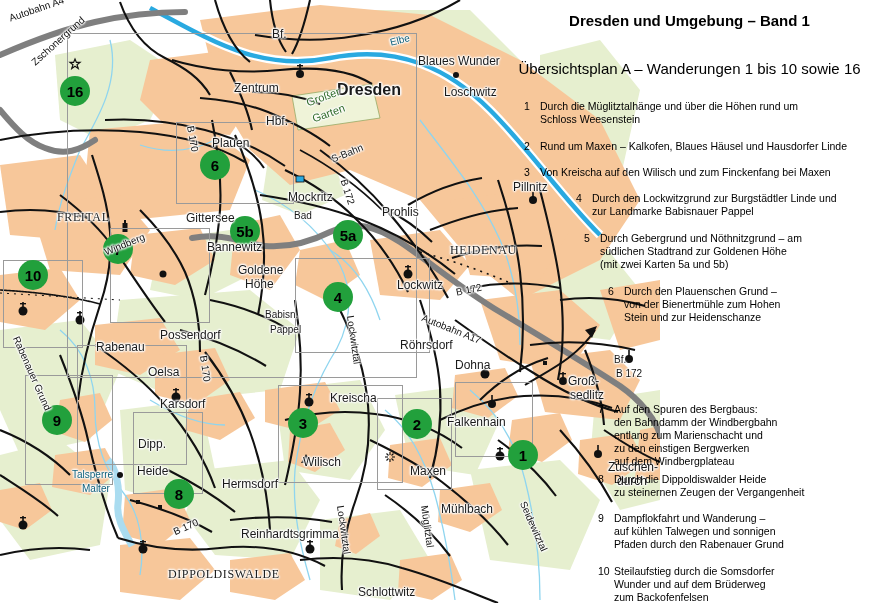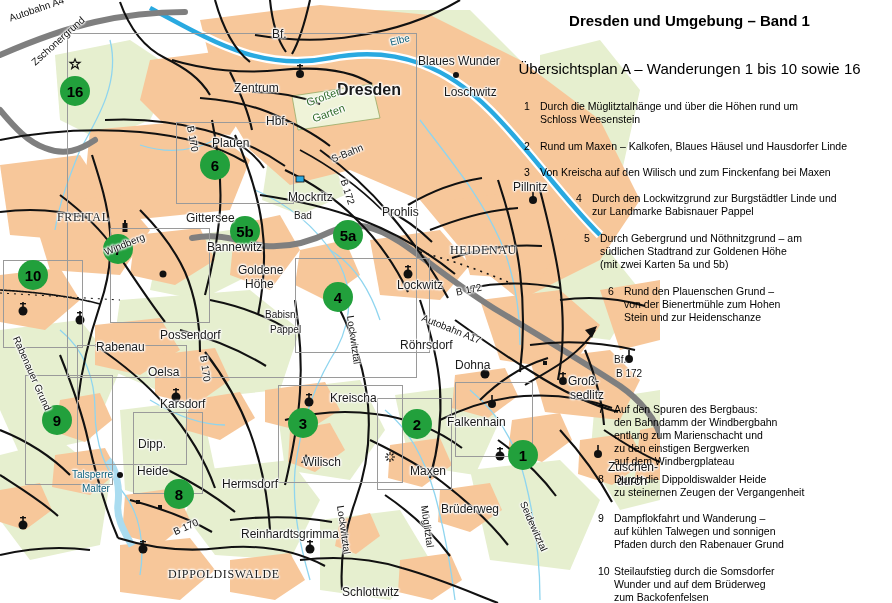--- a/index.html
+++ b/index.html
@@ -412,28 +412,28 @@
         <div class="mlabel road" style="left: 20px; top: 335px; transform: rotate(66deg); transform-origin: left top;">Rabenauer Grund</div>
         <div class="mlabel town" style="left: 138px; top: 438px;">Dipp.</div>
         <div class="mlabel town" style="left: 137px; top: 465px;">Heide</div>
         <div class="mlabel town" style="left: 303px; top: 456px;">Wilisch</div>
         <div class="mlabel town" style="left: 410px; top: 465px;">Maxen</div>
         <div class="mlabel town" style="left: 608px; top: 461px;">Zuschen-</div>
         <div class="mlabel town" style="left: 617px; top: 475px;">durch</div>
         <div class="mlabel water" style="left: 72px; top: 470px;">Talsperre</div>
         <div class="mlabel water" style="left: 82px; top: 484px;">Malter</div>
         <div class="mlabel town" style="left: 222px; top: 478px;">Hermsdorf</div>
-        <div class="mlabel town" style="left: 441px; top: 503px;">Brüderweg</div>
+        <div class="mlabel town" style="left: 441px; top: 503px;">Mühlbach</div>
         <div class="mlabel road" style="left: 345px; top: 505px; transform: rotate(82deg); transform-origin: left top;">Lockwitztal</div>
         <div class="mlabel road" style="left: 429px; top: 505px; transform: rotate(82deg); transform-origin: left top;">Müglitztal</div>
         <div class="mlabel road" style="left: 527px; top: 500px; transform: rotate(66deg); transform-origin: left top;">Seidewitztal</div>
         <div class="mlabel town" style="left: 241px; top: 528px;">Reinhardtsgrimma</div>
         <div class="mlabel road" style="left: 172px; top: 528px; transform: rotate(-24deg); transform-origin: left top;">B 170</div>
         <div class="mlabel caps" style="left: 168px; top: 568px;">DIPPOLDISWALDE</div>
-        <div class="mlabel town" style="left: 342px; top: 586px;">Schlottwitz</div>
+        <div class="mlabel town" style="left: 358px; top: 586px;">Schlottwitz</div>
       </div>
   </div>
 
   <div id="legend">
     <div class="ttl1">Dresden und Umgebung – Band 1</div>
     <div class="sub1">Übersichtsplan A  –  Wanderungen 1 bis 10 sowie 16</div>
     <div id="entries">
         <div class="entry" style="left: 8px; top: 100px;">
           <span class="num">1</span>
           <span class="txt">Durch die Müglitztalhänge und über die Höhen rund um
@@ -453,21 +453,21 @@
 zur Landmarke Babisnauer Pappel</span>
         </div>
         <div class="entry" style="left: 68px; top: 232px;">
           <span class="num">5</span>
           <span class="txt">Durch Gebergrund und Nöthnitzgrund – am
 südlichen Stadtrand zur Goldenen Höhe
 (mit zwei Karten 5a und 5b)</span>
         </div>
         <div class="entry" style="left: 92px; top: 285px;">
           <span class="num">6</span>
-          <span class="txt">Rund den Plauenschen Grund –
+          <span class="txt">Durch den Plauenschen Grund –
 von der Bienertmühle zum Hohen
 Stein und zur Heidenschanze</span>
         </div>
         <div class="entry" style="left: 82px; top: 403px;">
           <span class="num">7</span>
           <span class="txt">Auf den Spuren des Bergbaus:
 den Bahndamm der Windbergbahn
 entlang zum Marienschacht und
 zu den einstigen Bergwerken
 auf dem Windbergplateau</span>

